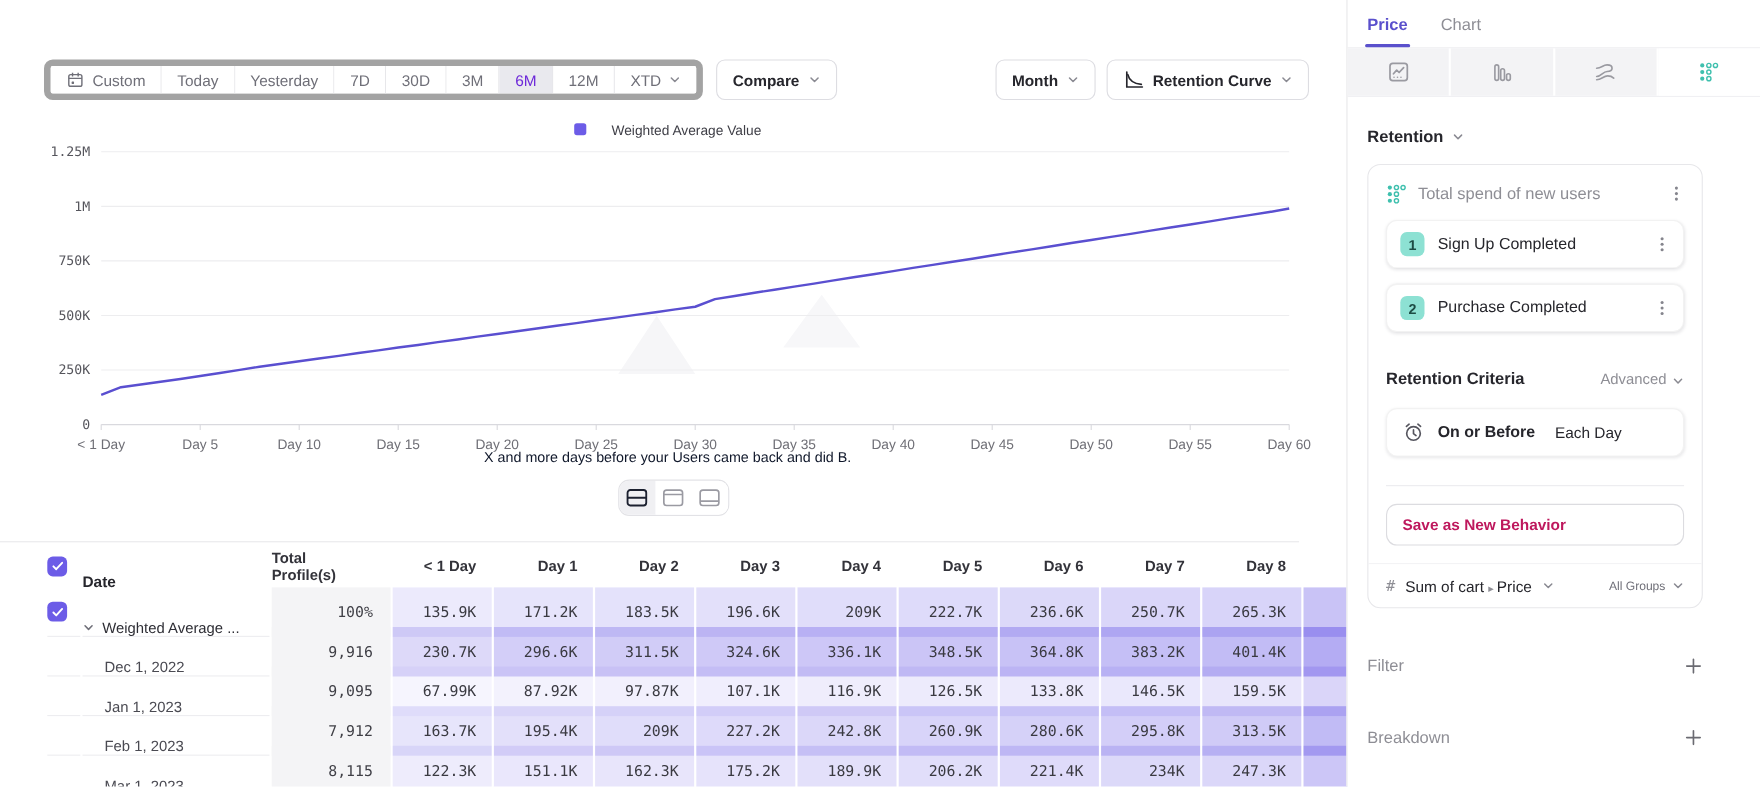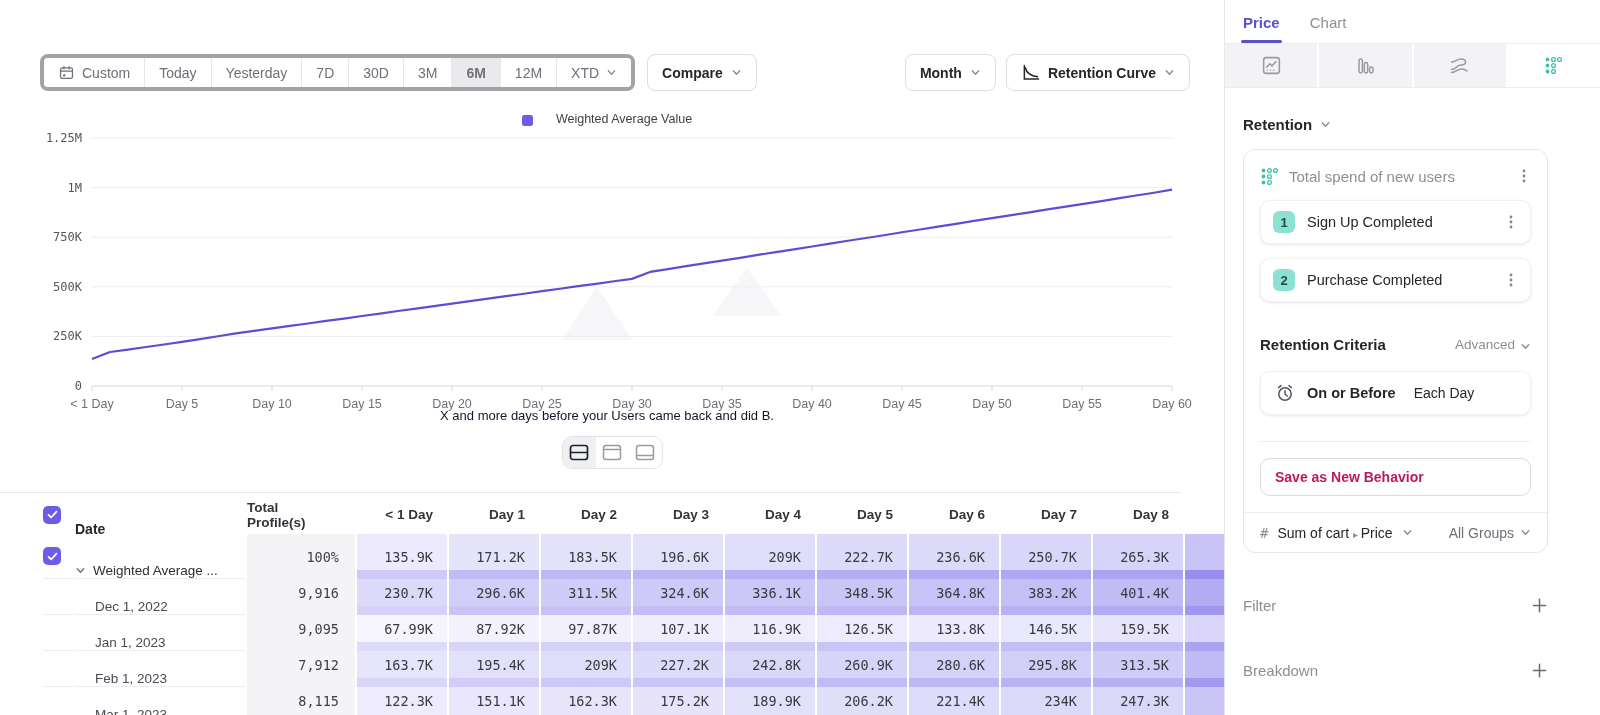--- a/index.html
+++ b/index.html
@@ -6,32 +6,32 @@
   html,body { width:1600px; height:715px; background:#fff; overflow:hidden;
     font-family:"Liberation Sans", sans-serif; color:#26262c; }
   .mono { font-family:"DejaVu Sans Mono", monospace; }
   .stage { position:relative; width:1600px; height:715px; background:#fff; }
 
   
   .main { position:absolute; left:0; top:0; width:1224px; height:715px; }
 
   
   .toolbar { position:absolute; left:40px; right:34px; top:54px; height:37px; display:flex; align-items:center; }
-  .seg-group { display:flex; align-items:stretch; height:37px; border:4px solid #a3a3a3; border-radius:8px; background:#fff; overflow:hidden; }
+  .seg-group { display:flex; align-items:stretch; height:37px; border:6px solid #a3a3a3; border-radius:8px; background:#fff; overflow:hidden; }
   .seg { display:flex; align-items:center; gap:7px; padding:0 14px; font-size:14px; color:#6f6f78;
     border-right:1px solid #e7e7ea; cursor:pointer; background:#fff; white-space:nowrap; }
   .seg:last-child { border-right:none; }
-  .seg.sel { background:#e9e9ee; color:#737373; font-weight:bold; }
+  .seg.sel { background:#e9e9ee; color:#6d28d9; font-weight:normal; }
   .btn { display:flex; align-items:center; gap:8px; height:37px; padding:0 14px; border:1px solid #dddde2;
     border-radius:8px; background:#fff; font-size:14px; font-weight:bold; color:#26262c; cursor:pointer; }
   .tb-right { margin-left:auto; display:flex; gap:10px; }
   .chev { color:#8a8a92; display:inline-flex; }
 
   
-  .legend { position:absolute; left:32px; top:112px; width:1150px; display:flex; justify-content:center; align-items:flex-end; gap:23px; }
+  .legend { position:absolute; left:32px; top:112px; width:1150px; display:flex; justify-content:center; align-items:flex-start; gap:23px; }
   .legend-swatch { width:11px; height:11px; border-radius:2.5px; }
   .legend-label { font-size:12.5px; color:#3f3f47; }
 
   
   .chart-wrap { position:absolute; left:32px; top:130px; width:1160px; height:292px; }
   .chart-caption { position:absolute; left:32px; top:408px; width:1150px; text-align:center; font-size:13px; color:#0f172a; }
 
   
   .view-toggle { position:absolute; left:0; top:436px; width:1224px; display:flex; justify-content:center; }
   .vt-group { display:flex; border:1px solid #e2e2e6; border-radius:10px; overflow:hidden; background:#fff; }
@@ -88,21 +88,21 @@
   .timing-on { font-size:14.5px; font-weight:bold; color:#26262c; }
   .timing-win { font-size:14px; color:#26262c; margin-left:6px; }
   .sb-divider { margin-top:26px; height:1px; background:#ececef; }
   .save-btn { margin-top:16px; height:38px; border:1px solid #dcdce0; border-radius:10px; display:flex; align-items:center;
     padding:0 14px; font-size:14px; font-weight:bold; color:#be185d; background:#fff; cursor:pointer; }
   .card-footer { margin-top:16px; border-top:1px solid #ececef; height:40px; display:flex; align-items:center;
     padding:0 16px; gap:9px; border-radius:0 0 12px 12px; }
   .mf-symbol { color:#8e8e95; font-size:14px; }
   .mf-prop { font-size:14px; color:#26262c; }
   .mf-caret { color:#8e8e95; font-size:10px; }
-  .mf-groups { margin-left:auto; display:flex; align-items:center; gap:6px; font-size:14px; color:#6f6f78; cursor:pointer; }
+  .mf-groups { margin-left:auto; display:flex; align-items:center; gap:6px; font-size:11px; color:#6f6f78; cursor:pointer; }
   .sb-addrow { display:flex; align-items:center; margin-top:44px; }
   .sb-addrow .lbl { flex:1; font-size:15px; color:#8e8e95; }
   .plus { color:#6b6b72; display:flex; cursor:pointer; }
 </style>
 </head>
 <body>
 
 <div class="stage">
 
   <div class="main">

